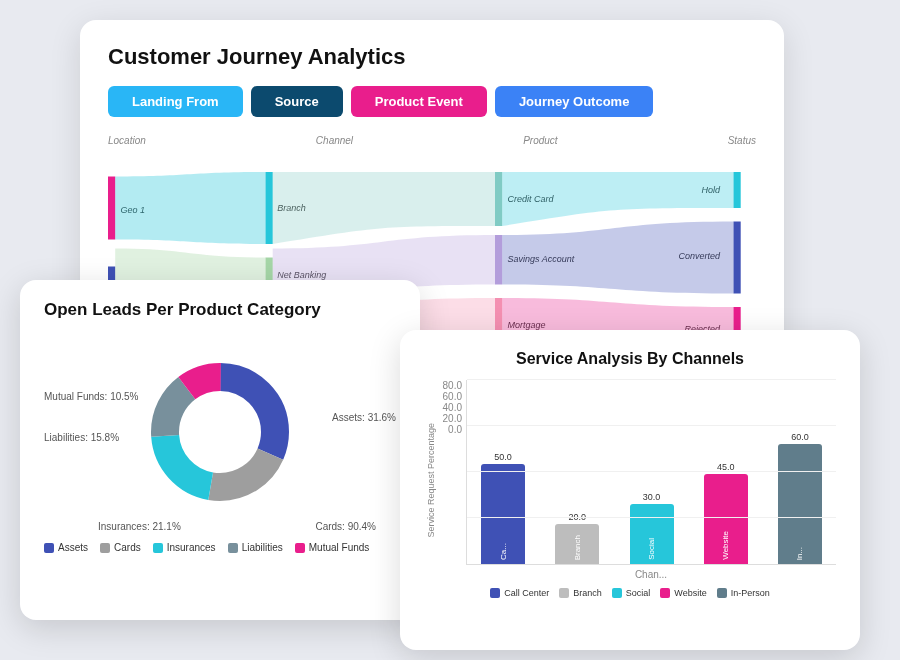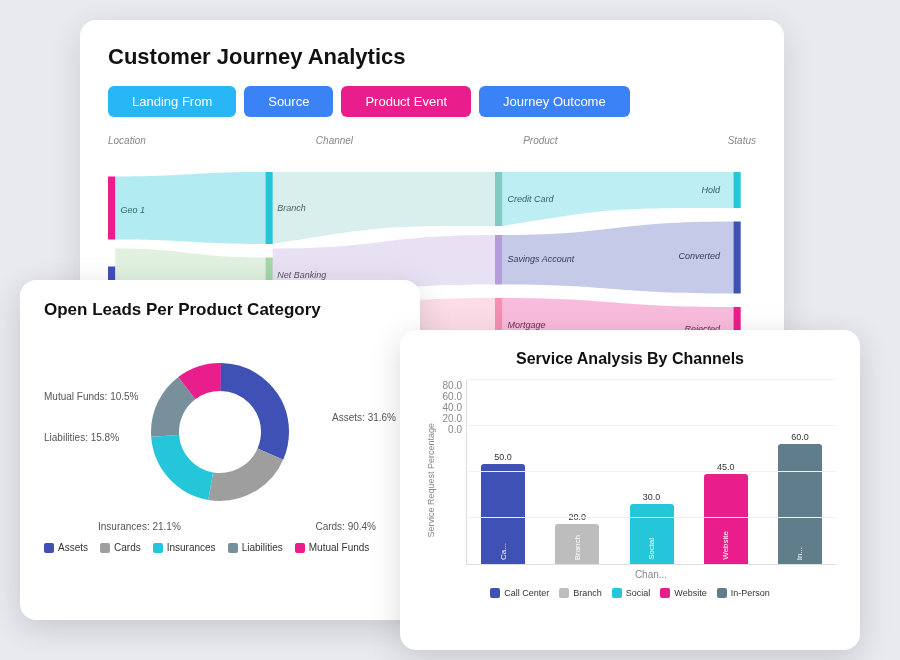--- a/index.html
+++ b/index.html
@@ -45,25 +45,25 @@
       display: flex;
       gap: 8px;
       margin-bottom: 18px;
     }
 
     .tab-btn {
       padding: 8px 24px;
       border-radius: 6px;
       border: none;
       font-size: 13px;
-      font-weight: 400;
+      font-weight: 700;
       cursor: pointer;
     }
     .tab-blue { background: #29b6f6; color: #fff; }
-    .tab-dark { background: #3b82f6; color: #fff; }
+    .tab-dark { background: #0c4a6e; color: #fff; }
     .tab-pink { background: #e91e8c; color: #fff; }
     .tab-indigo { background: #3b82f6; color: #fff; }
 
     .sankey-area {
       position: relative;
       width: 100%;
       height: 280px;
       font-style: italic;
     }
 

